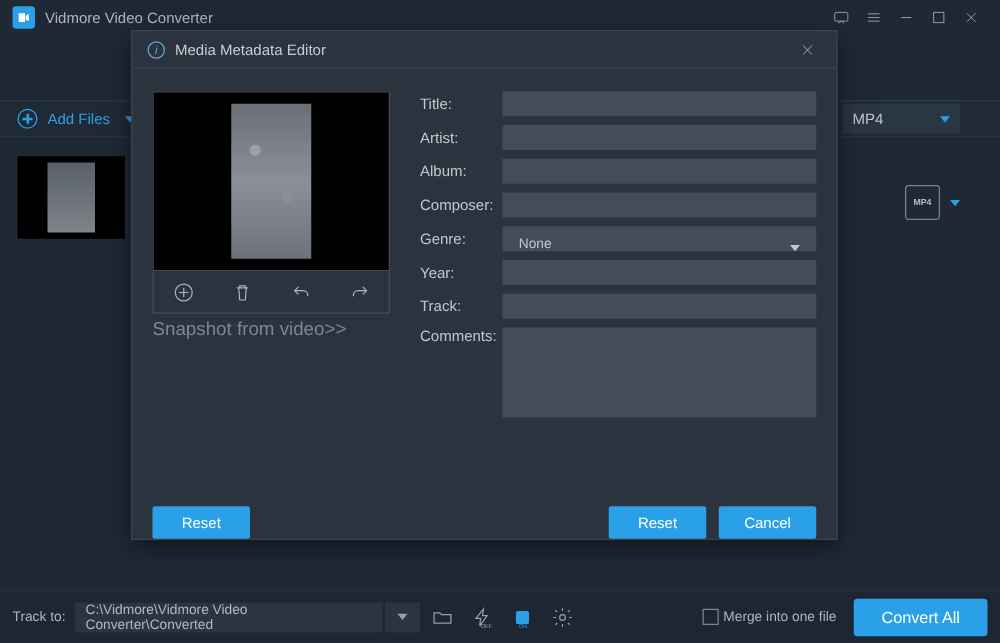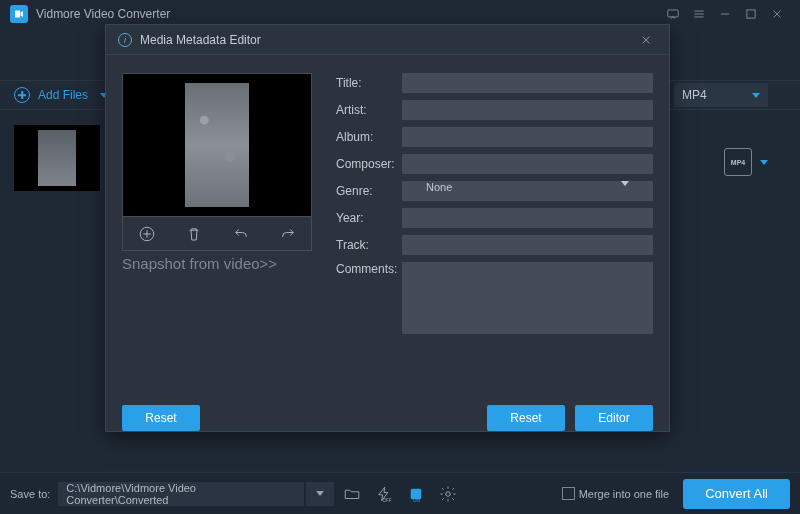--- a/index.html
+++ b/index.html
@@ -63,21 +63,21 @@
   .preview .img::before{content:"";position:absolute;inset:0;background:radial-gradient(circle at 30% 30%,#9ba0a6 4%,transparent 5%),radial-gradient(circle at 70% 60%,#8a8f95 5%,transparent 6%);}
   .iconrow-frame{width:190px;height:34px;border:1px solid #444c58;border-top:none;display:flex;align-items:center;justify-content:space-around}
   .iv{width:22px;height:22px;display:flex;align-items:center;justify-content:center;cursor:pointer}
   .iv svg{stroke:#aeb4bc;fill:none;stroke-width:1.3;width:18px;height:18px}
   .snap{color:#7e8690;font-size:15px;margin-top:4px;cursor:pointer}
 
   .form-col{flex:1;display:flex;flex-direction:column;gap:7px}
   .frow{display:flex;align-items:center;gap:6px}
   .flabel{width:60px;color:#c2c7ce;font-size:12px}
   .finput{flex:1;height:20px;background:#444c58;border:none;color:#d8dce2;padding:0 6px;font-size:11px}
-  .fselect{flex:1;height:20px;background:#444c58;display:flex;align-items:flex-start;padding:0 24px;color:#c2c7ce;font-size:11px;cursor:pointer}
+  .fselect{flex:1;height:20px;background:#444c58;display:flex;align-items:flex-end;padding:0 13px;color:#c2c7ce;font-size:11px;cursor:pointer}
   .fselect .caret{margin-left:auto;width:0;height:0;border-left:4px solid transparent;border-right:4px solid transparent;border-top:5px solid #c2c7ce}
   .fta{flex:1;height:72px;background:#444c58;border:none;resize:none;color:#d8dce2;padding:4px 6px;font-size:11px}
   .frow.tall{align-items:flex-start}
 
   .modal-foot{height:50px;display:flex;align-items:flex-end;padding:0 16px}
   .btn{height:26px;min-width:78px;background:#2aa0e8;color:#fff;border:none;border-radius:2px;font-size:12px;cursor:pointer;padding:0 14px}
   .modal-foot .spacer{flex:1}
   .modal-foot .btn+.btn{margin-left:10px}
 </style>
 </head>
@@ -137,21 +137,21 @@
     </div>
 </div>
 <div class="outfmt">
   <div class="ico">
       <span>MP4</span>
     </div>
   <span class="caret"></span>
 </div>
 
 <div class="bottombar">
-  <span class="savelabel">Save to:</span>
+  <span class="savelabel">Track to:</span>
   <div class="savepath">
     <span>C:\Vidmore\Vidmore Video Converter\Converted</span>
   </div>
   <div class="pathdrop">
       <span class="caret"></span>
     </div>
   <div class="bb-ic">
       <svg viewBox="0 0 24 24">
         <path d="M3 7h6l2 2h10v9H3z"></path>
       </svg>
@@ -262,15 +262,15 @@
           <span class="flabel">Comments:</span>
           <textarea class="fta" style=""></textarea>
         </div>
     </div>
   </div>
 
   <div class="modal-foot">
     <button class="btn">Reset</button>
     <div class="spacer"></div>
     <button class="btn">Reset</button>
-    <button class="btn">Editor</button>
+    <button class="btn">Cancel</button>
   </div>
 </div>
 
 </body></html>

